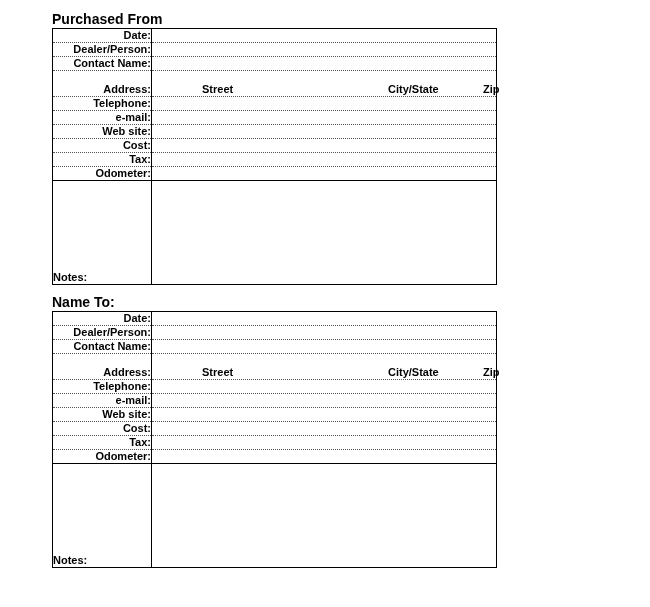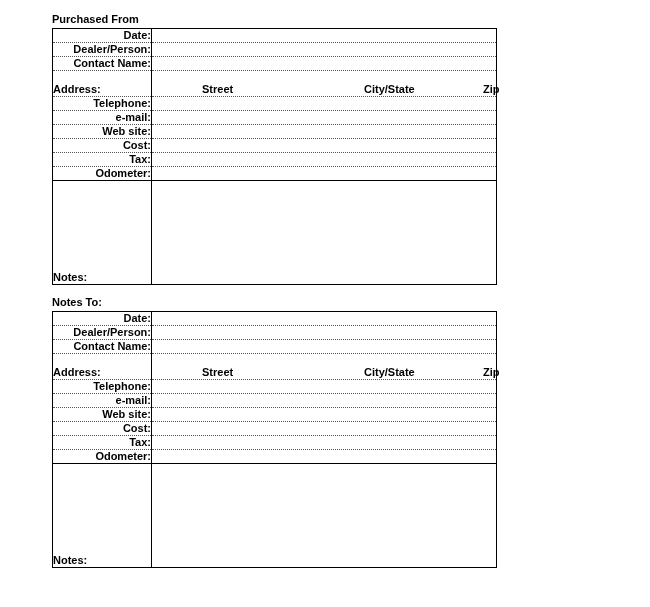--- a/index.html
+++ b/index.html
@@ -19,21 +19,21 @@
     width: 650px;
     height: 607px;
     box-sizing: border-box;
   }
   .section {
     position: absolute;
     left: 52px;
     width: 445px;
   }
   .section-title {
-    font-size: 11px;
+    font-size: 14px;
     font-weight: bold;
     line-height: 13px;
     margin-bottom: 2px;
     color: #000;
   }
   table.form {
     border-collapse: collapse;
     width: 445px;
     table-layout: fixed;
     border: 1px solid #000;
@@ -57,20 +57,21 @@
   }
   td.value {
     border-left: 1px solid #000;
     border-bottom: 1px dotted #555;
     height: 13px;
     box-sizing: border-box;
   }
   
   td.addr-label {
     width: 99px;
+    text-align: right;
     padding-right: 2px;
     vertical-align: bottom;
     height: 26px;
     border-bottom: 1px dotted #555;
     box-sizing: border-box;
     white-space: nowrap;
   }
   td.addr-value {
     border-left: 1px solid #000;
     border-bottom: 1px dotted #555;
@@ -85,21 +86,21 @@
     font-size: 11px;
     font-weight: bold;
     line-height: 13px;
     margin-left: 48px;
   }
   .addr-heads span {
     position: absolute;
     top: 0;
   }
   .head-street { left: 2px; }
-  .head-citystate { left: 164px; }
+  .head-citystate { left: 188px; }
   .head-zip { left: 283px; text-align: right; }
 
   td.notes-label {
     width: 99px;
     text-align: left;
     padding-left: 2px;
     vertical-align: top;
     border-top: 1px solid #000;
     height: 104px;
     box-sizing: border-box;
@@ -170,21 +171,21 @@
       </tr>
       <tr>
         <td class="notes-label">Notes:</td>
         <td class="notes-value"></td>
       </tr>
     </tbody>
       </table>
   </div>
 
   <div class="section sec-sold">
-    <div class="section-title">Notes To:</div>
+    <div class="section-title">Name To:</div>
     <table class="form">
       <tbody>
           <tr>
         <td class="label">Date:</td>
         <td class="value"></td>
       </tr>
       <tr>
         <td class="label">Dealer/Person:</td>
         <td class="value"></td>
       </tr>

